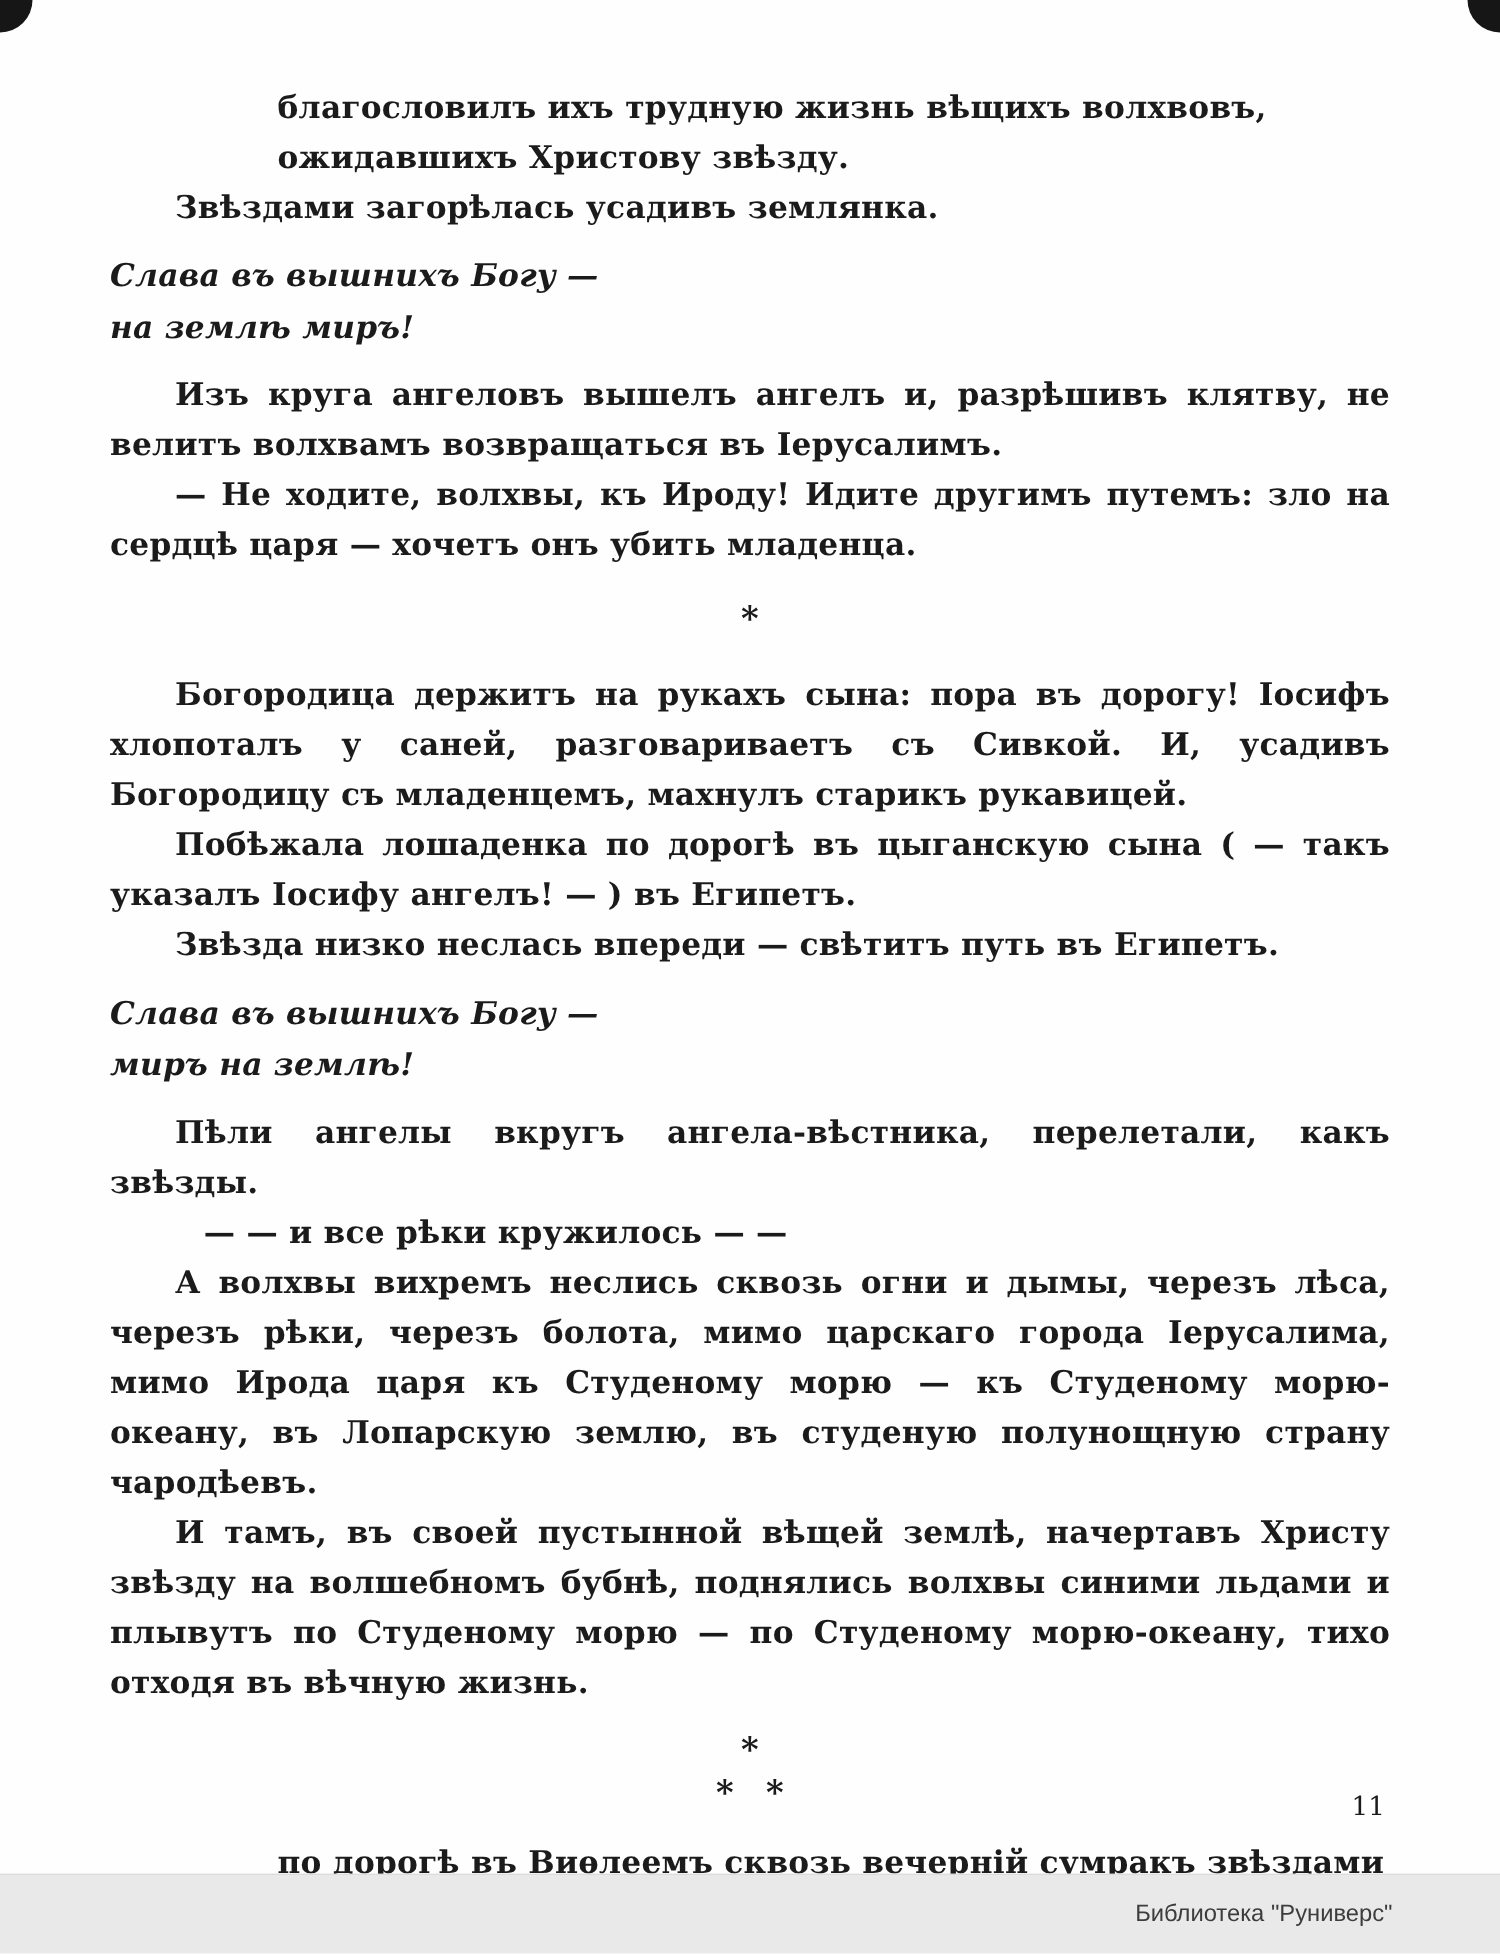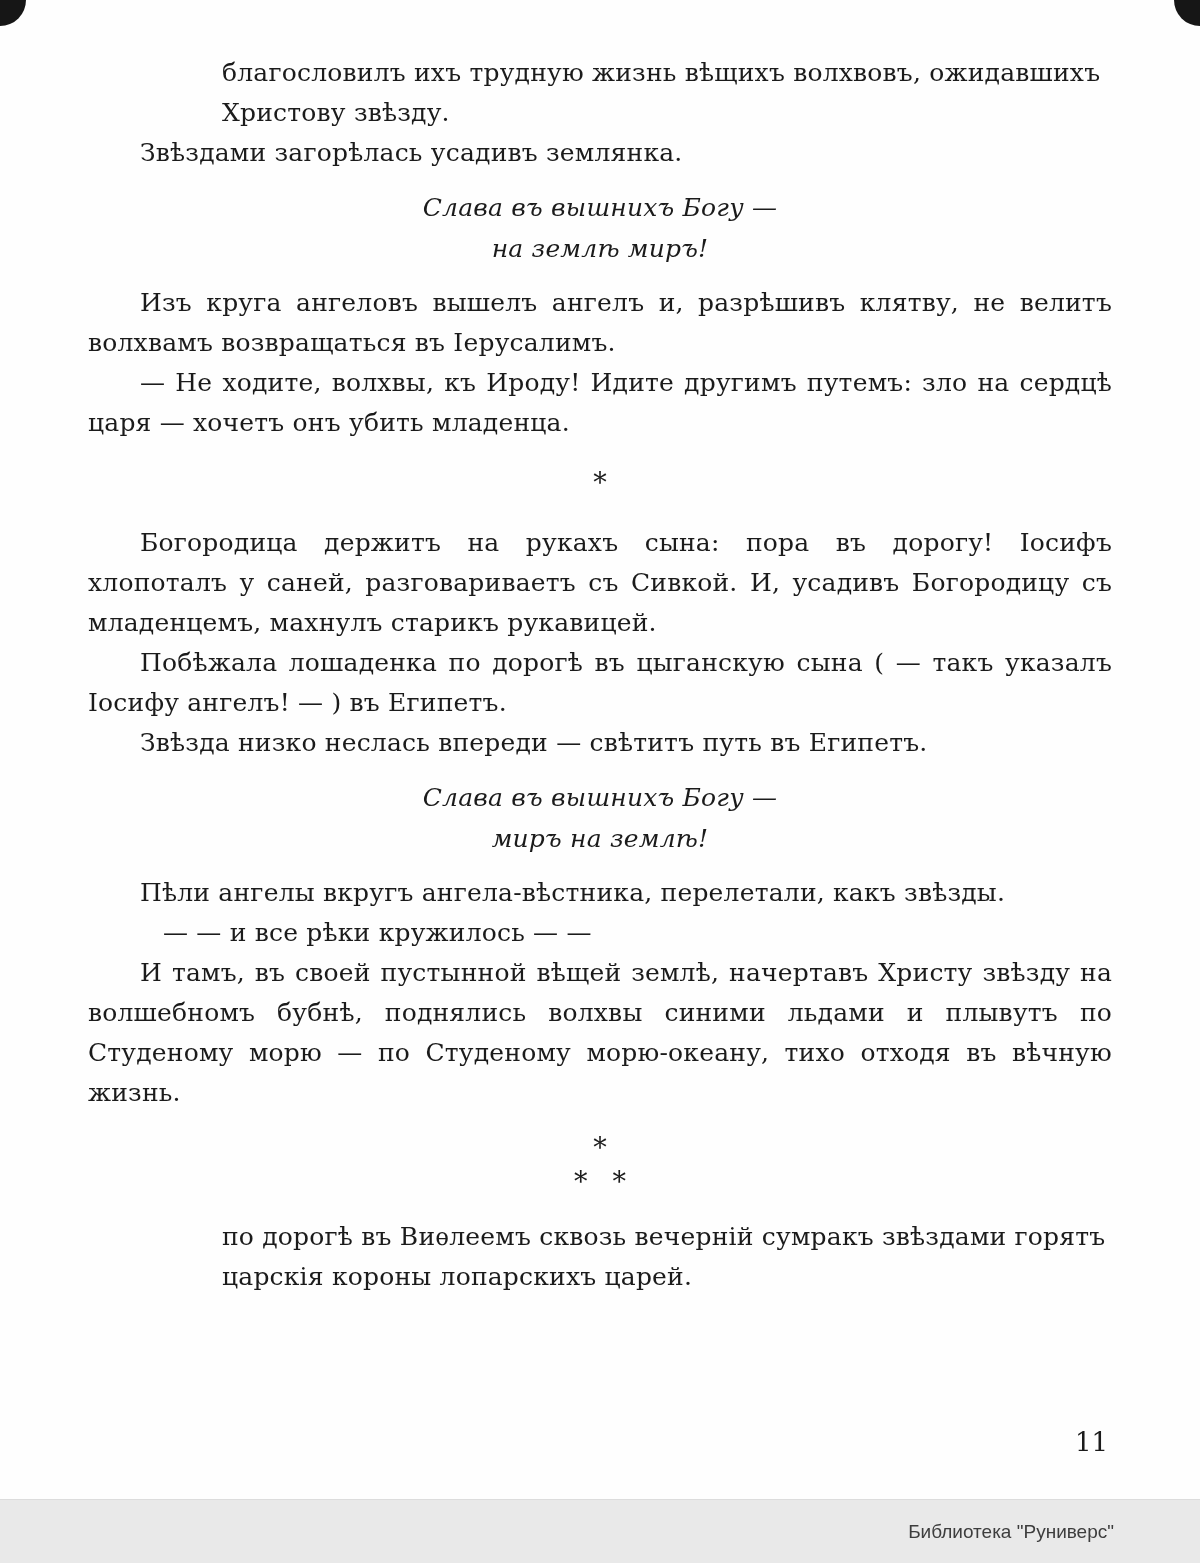--- a/index.html
+++ b/index.html
@@ -23,40 +23,40 @@
     background: #161616;
     z-index: 3;
   }
   .scan-corner.tl { top: 0; left: 0; border-bottom-right-radius: 100%; }
   .scan-corner.tr { top: 0; right: 0; border-bottom-left-radius: 100%; }
   .content {
     padding: 53px 88px 0 88px;
     font-size: 25px;
     line-height: 40px;
     letter-spacing: 0.2px;
-    font-weight: 400;
+    font-weight: 700;
+    margin-top: 13px;
   }
   .para {
     margin: 0;
     text-indent: 52px;
     text-align: justify;
   }
   .quote {
     margin: 0 0 0 134px;
     text-indent: 0;
     text-align: left;
   }
   .inline-line {
     margin: 0 0 0 75px;
     text-indent: 0;
     text-align: left;
   }
   .verse {
     margin: 14px 0;
-    text-align: center;
     font-style: italic;
     line-height: 41px;
   }
   .star-sep {
     text-align: center;
     margin: 20px 0;
     font-size: 27px;
     line-height: 40px;
   }
   .star-group {
@@ -65,21 +65,21 @@
     font-size: 27px;
     line-height: 34px;
   }
   .star-group .second {
     word-spacing: 16px;
   }
   .page-number {
     position: absolute;
     right: 92px;
     bottom: 106px;
-    font-size: 26px;
+    font-size: 21px;
     color: #1b1b1b;
   }
   .footer-band {
     position: absolute;
     left: 0;
     right: 0;
     bottom: 0;
     height: 64px;
     background: #e9e9e9;
     border-top: 1px solid #dcdcdc;
@@ -126,20 +126,21 @@
 
     <div class="verse">
       <div>Слава въ вышнихъ Богу —</div>
       <div>миръ на землѣ!</div>
     </div>
 
     <p class="para">Пѣли ангелы вкругъ ангела-вѣстника, перелетали, какъ звѣзды.</p>
 
     <p class="inline-line">— — и все рѣки кружилось — —</p>
 
+    <p class="para">А волхвы вихремъ неслись сквозь огни и дымы, черезъ лѣса, черезъ рѣки, черезъ болота, мимо царскаго города Іерусалима, мимо Ирода царя къ Студеному морю — къ Студеному морю-океану, въ Лопарскую землю, въ студеную полунощную страну чародѣевъ.</p>
 
     <p class="para">И тамъ, въ своей пустынной вѣщей землѣ, начертавъ Христу звѣзду на волшебномъ бубнѣ, поднялись волхвы синими льдами и плывутъ по Студеному морю — по Студеному морю-океану, тихо отходя въ вѣчную жизнь.</p>
 
     <div class="star-group">
       <div>*</div>
       <div class="second">* *</div>
     </div>
 
 
     <p class="quote">по дорогѣ въ Виѳлеемъ сквозь вечерній сумракъ звѣздами горятъ царскія короны лопарскихъ царей.</p>

